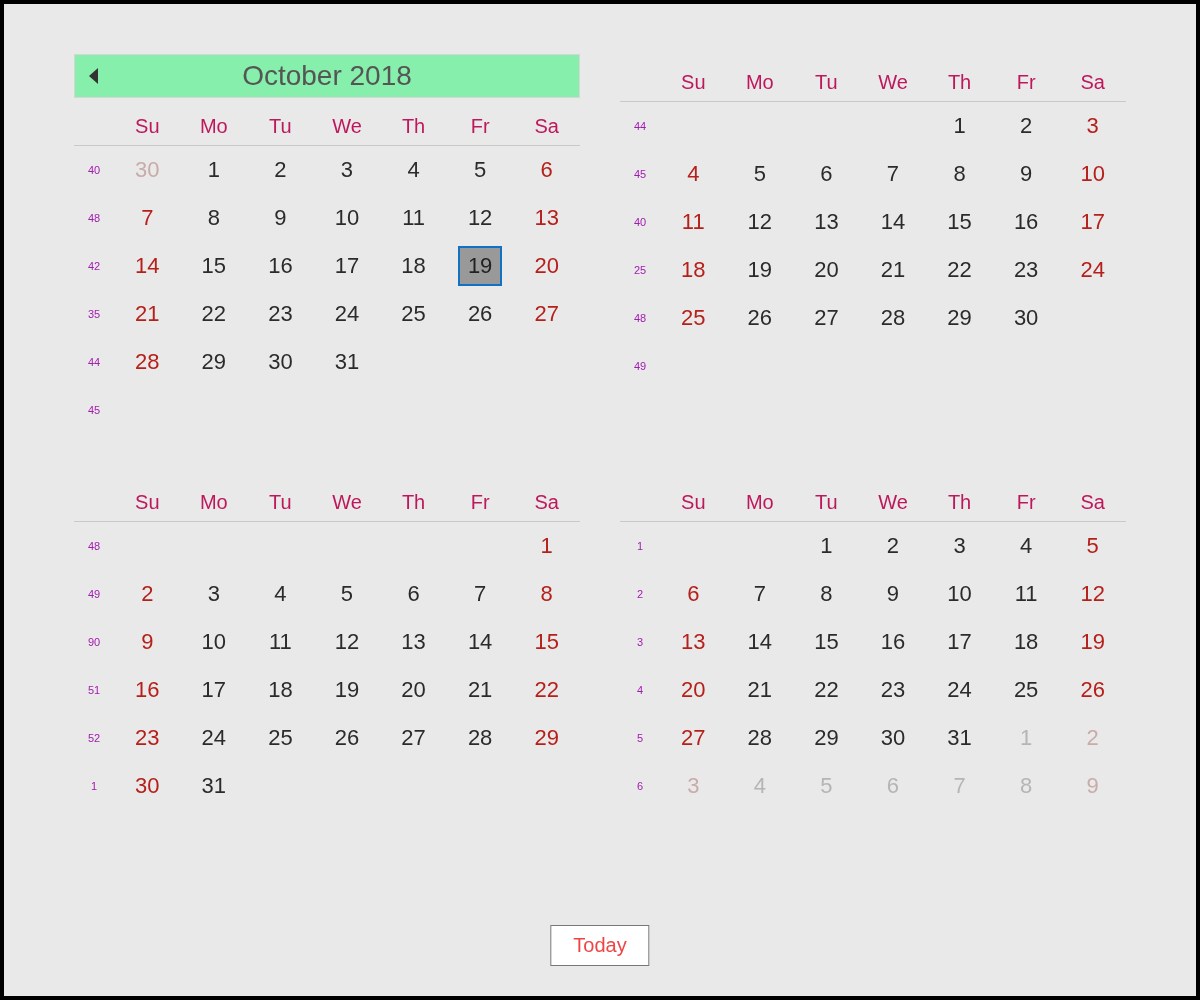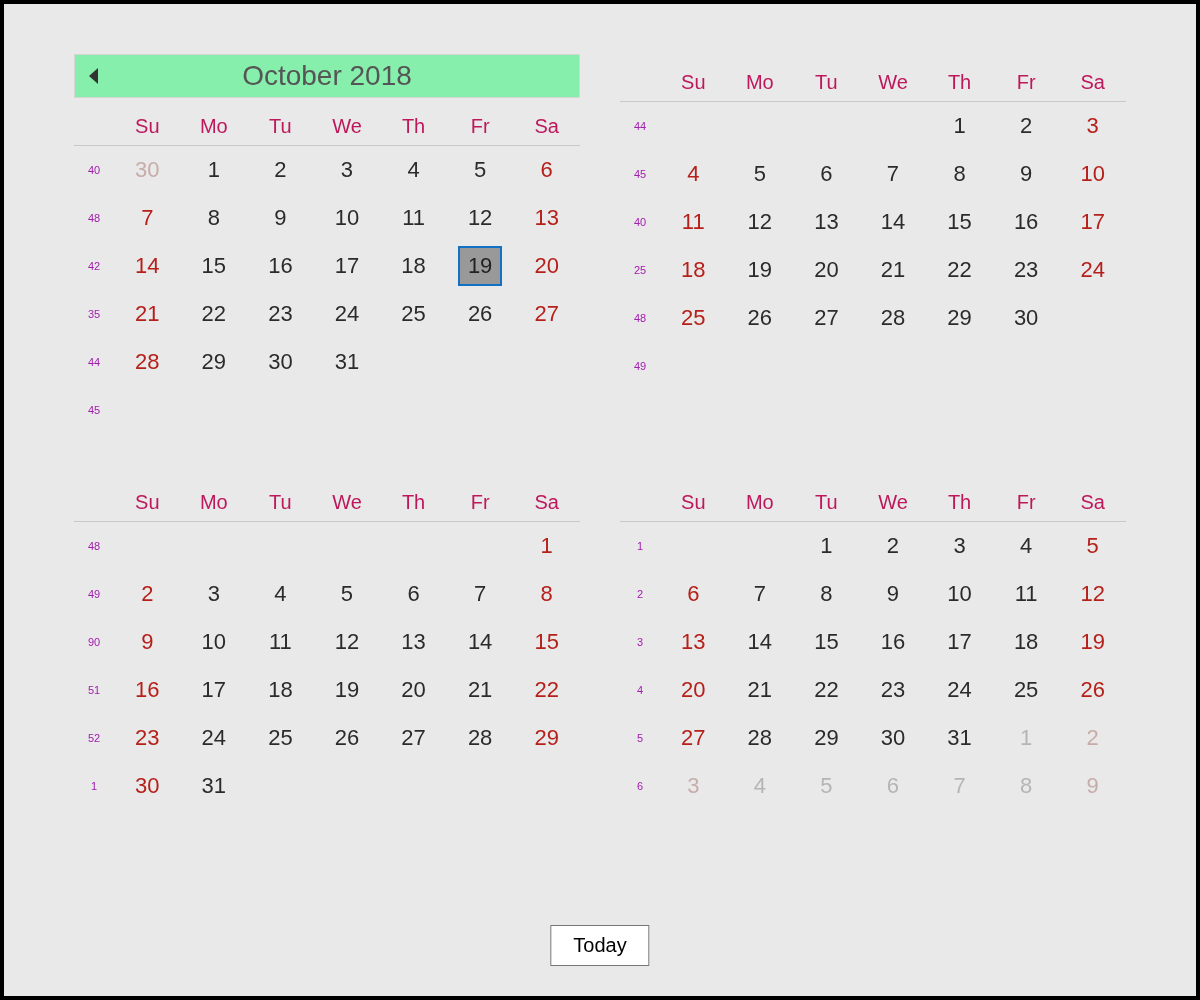--- a/index.html
+++ b/index.html
@@ -101,21 +101,21 @@
     color: #222;
   }
   .today-btn {
     position: absolute;
     left: 50%;
     transform: translateX(-50%);
     bottom: 30px;
     background: #fff;
     border: 1px solid #777;
     font-size: 20px;
-    color: #000000;
+    color: #ef4444;
     padding: 8px 22px;
     cursor: pointer;
   }
 </style>
 </head>
 <body>
 
 <div class="frame">
   <div class="months-grid" id="months-grid">
       <div class="month">

